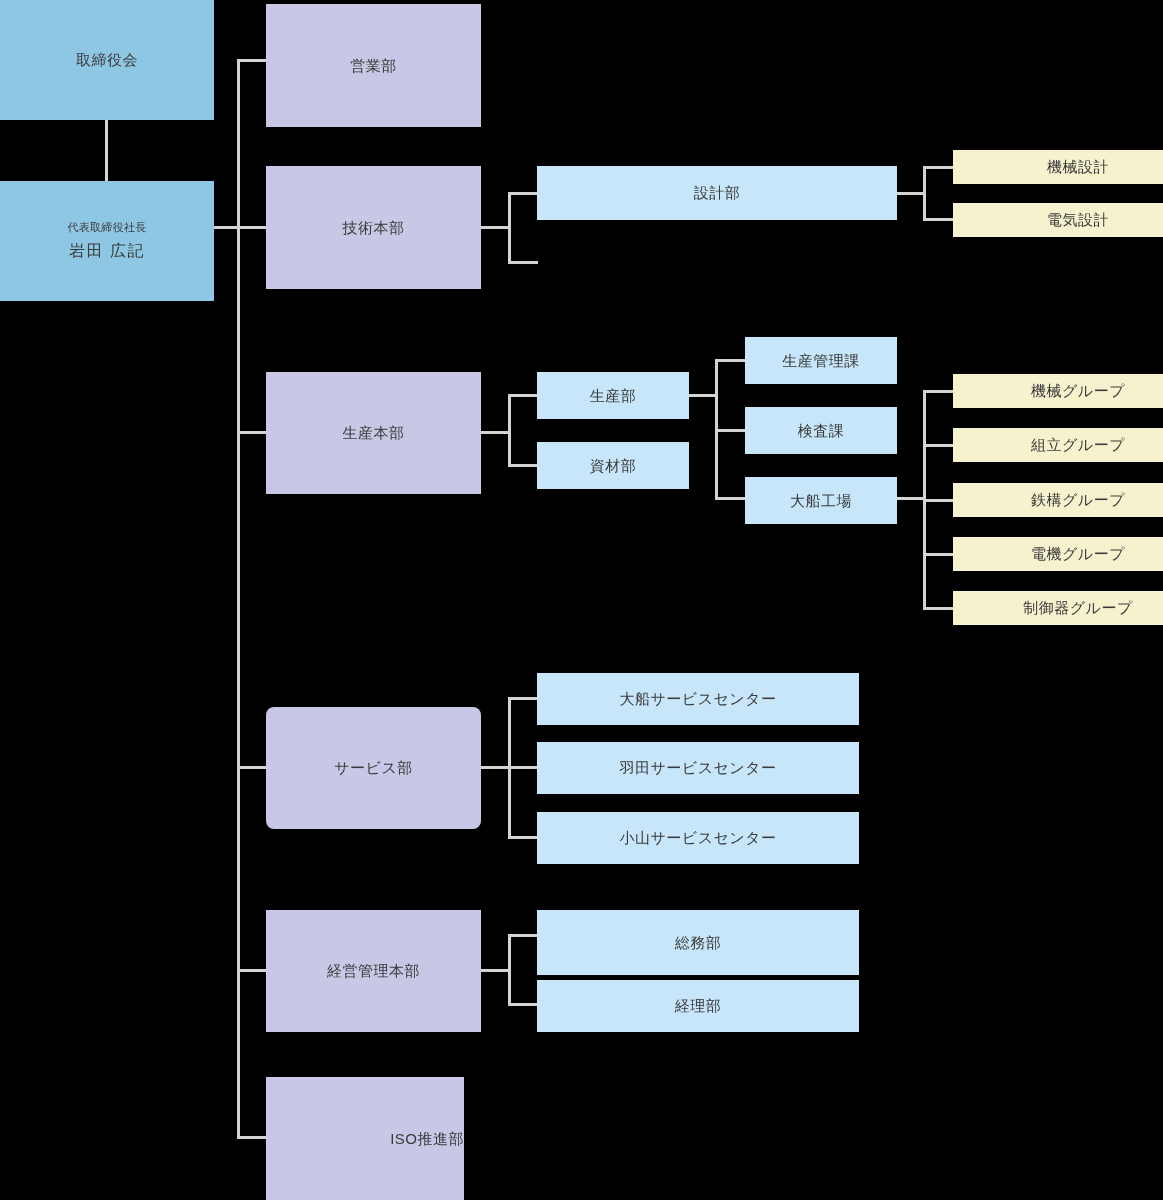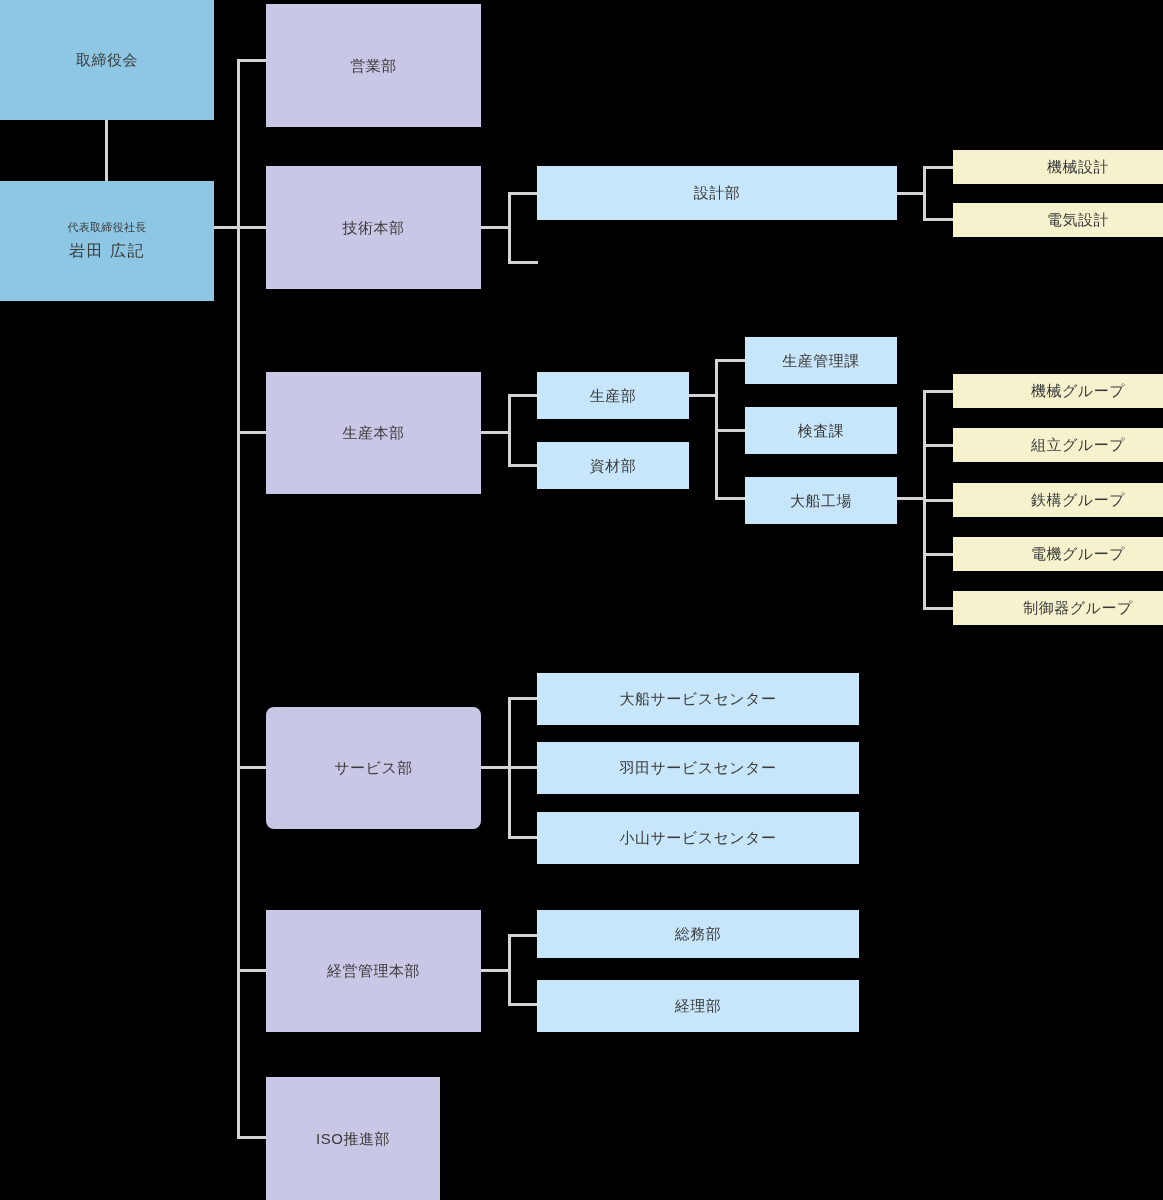--- a/index.html
+++ b/index.html
@@ -197,25 +197,25 @@
   </div>
 
   <div class="node dept" style="left:537px; top:812px; width:322px; height:52px;">
     <span>小山サービスセンター</span>
   </div>
 
   <div class="node division" style="left:266px; top:910px; width:215px; height:122px;">
     <span>経営管理本部</span>
   </div>
 
-  <div class="node dept" style="left:537px; top:910px; width:322px; height:48px;">
+  <div class="node dept" style="left:537px; top:910px; width:322px; height:65px;">
     <span>総務部</span>
   </div>
 
   <div class="node dept" style="left:537px; top:980px; width:322px; height:52px;">
     <span>経理部</span>
   </div>
 
-  <div class="node division" style="left:266px; top:1077px; width:174px; height:123px;">
+  <div class="node division" style="left:266px; top:1077px; width:198px; height:123px;justify-content:flex-end;">
     <span>ISO推進部</span>
   </div>
 
 </div>
 
 </body></html>

